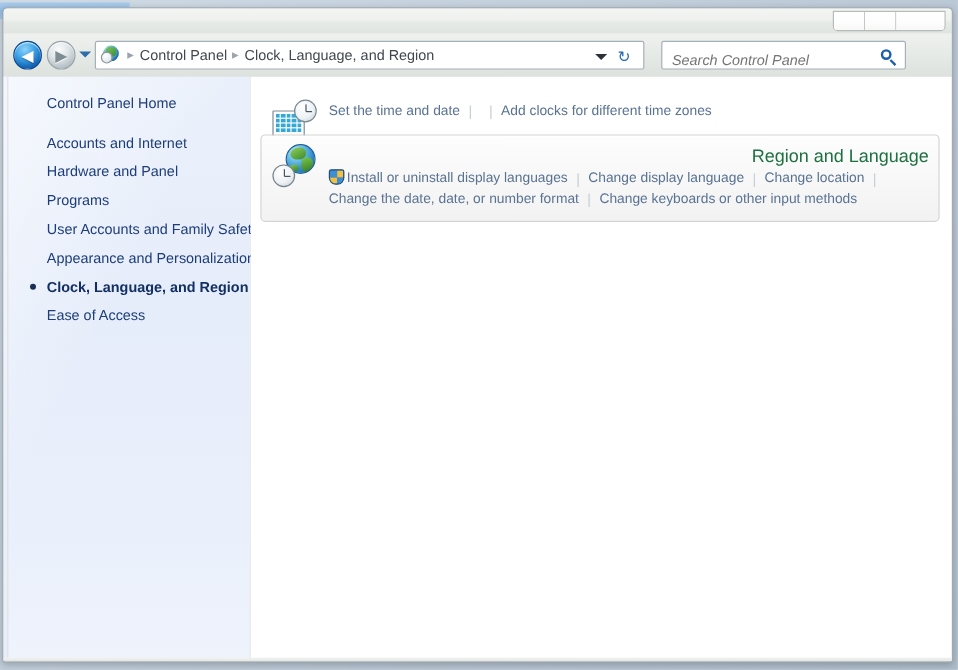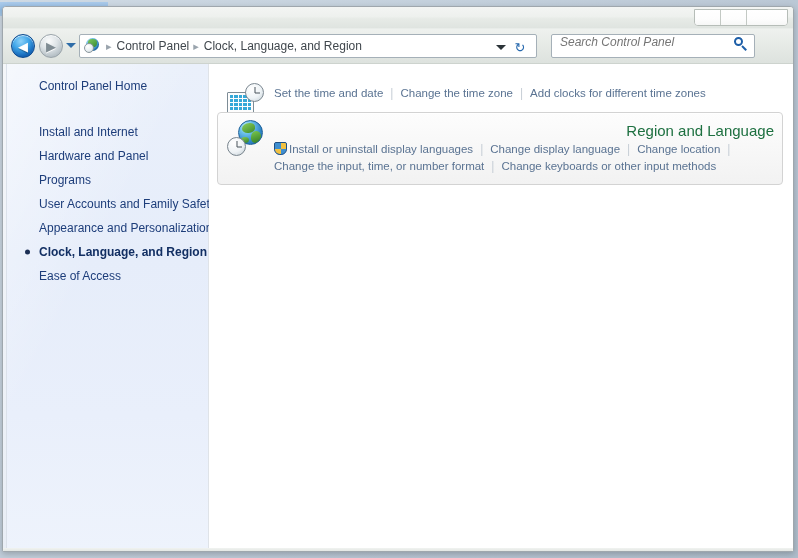--- a/index.html
+++ b/index.html
@@ -170,21 +170,21 @@
     text-align: center;
   }
 
   #searchbox {
     position: absolute;
     left: 548px; top: 5px;
     width: 204px; height: 24px;
     background: #fff;
     border: 1px solid #a5b0b8;
     border-radius: 2px;
-    display: flex; align-items: flex-start;
+    display: flex; align-items: flex-end;
     padding: 0 4px 0 8px;
   }
   #search-input {
     flex: 1;
     border: none; outline: none;
     font-family: "Liberation Sans", sans-serif;
     font-size: 12px;
     font-style: italic;
     color: #6d757c;
     background: transparent;
@@ -231,21 +231,21 @@
     border-right: 1px solid #dbe1ea;
   }
   .nav-item {
     position: relative;
     padding: 5px 8px 5px 36px;
     font-size: 12px;
     color: #1d3d7a;
     white-space: nowrap;
     line-height: 14px;
   }
-  .nav-item.home { margin-bottom: 22px; }
+  .nav-item.home { margin-bottom: 9px; }
   .nav-item.selected { font-weight: bold; color: #122f63; }
   .nav-bullet {
     position: absolute;
     left: 22px; top: 50%;
     transform: translateY(-50%);
     width: 5px; height: 5px;
     border-radius: 50%;
     background: #1b2f55;
   }
 
@@ -467,21 +467,21 @@
   </div>
 
   <div id="body">
 
     <div id="sidebar">
       <div class="nav-item home">
         <span>Control Panel Home</span>
       </div>
 
       <div class="nav-item">
-        <span>Install and Internet</span>
+        <span>Accounts and Internet</span>
       </div>
       <div class="nav-item">
         <span>Hardware and Panel</span>
       </div>
       <div class="nav-item">
         <span>Programs</span>
       </div>
       <div class="nav-item">
         <span>User Accounts and Family Safety</span>
       </div>
@@ -526,21 +526,20 @@
                 <i></i>
             </span>
           </span>
           <span class="clockface"></span>
         </div>
 
 
         <div class="cat-links">
           <span class="cat-link">Set the time and date</span>
           <span class="link-sep">|</span>
-          <span class="cat-link">Change the time zone</span>
           <span class="link-sep">|</span>
           <span class="cat-link">Add clocks for different time zones</span>
         </div>
       </div>
 
       <div class="cat hover">
         <div class="cat-icon">
           <span class="globe">
             <span class="land1"></span>
               <span class="land2"></span>
@@ -563,21 +562,21 @@
             </span><span>Install or uninstall display languages</span>
           </span>
           <span class="link-sep">|</span>
           <span class="cat-link">Change display language</span>
           <span class="link-sep">|</span>
           <span class="cat-link">Change location</span>
           <span class="link-sep">|</span>
 
           <span class="linkrow-break"></span>
 
-          <span class="cat-link">Change the input, time, or number format</span>
+          <span class="cat-link">Change the date, date, or number format</span>
           <span class="link-sep">|</span>
           <span class="cat-link underlined">Change keyboards or other input methods</span>
         </div>
       </div>
 
     </div>
   </div>
 
   <div id="statusstrip"></div>
 </div>

